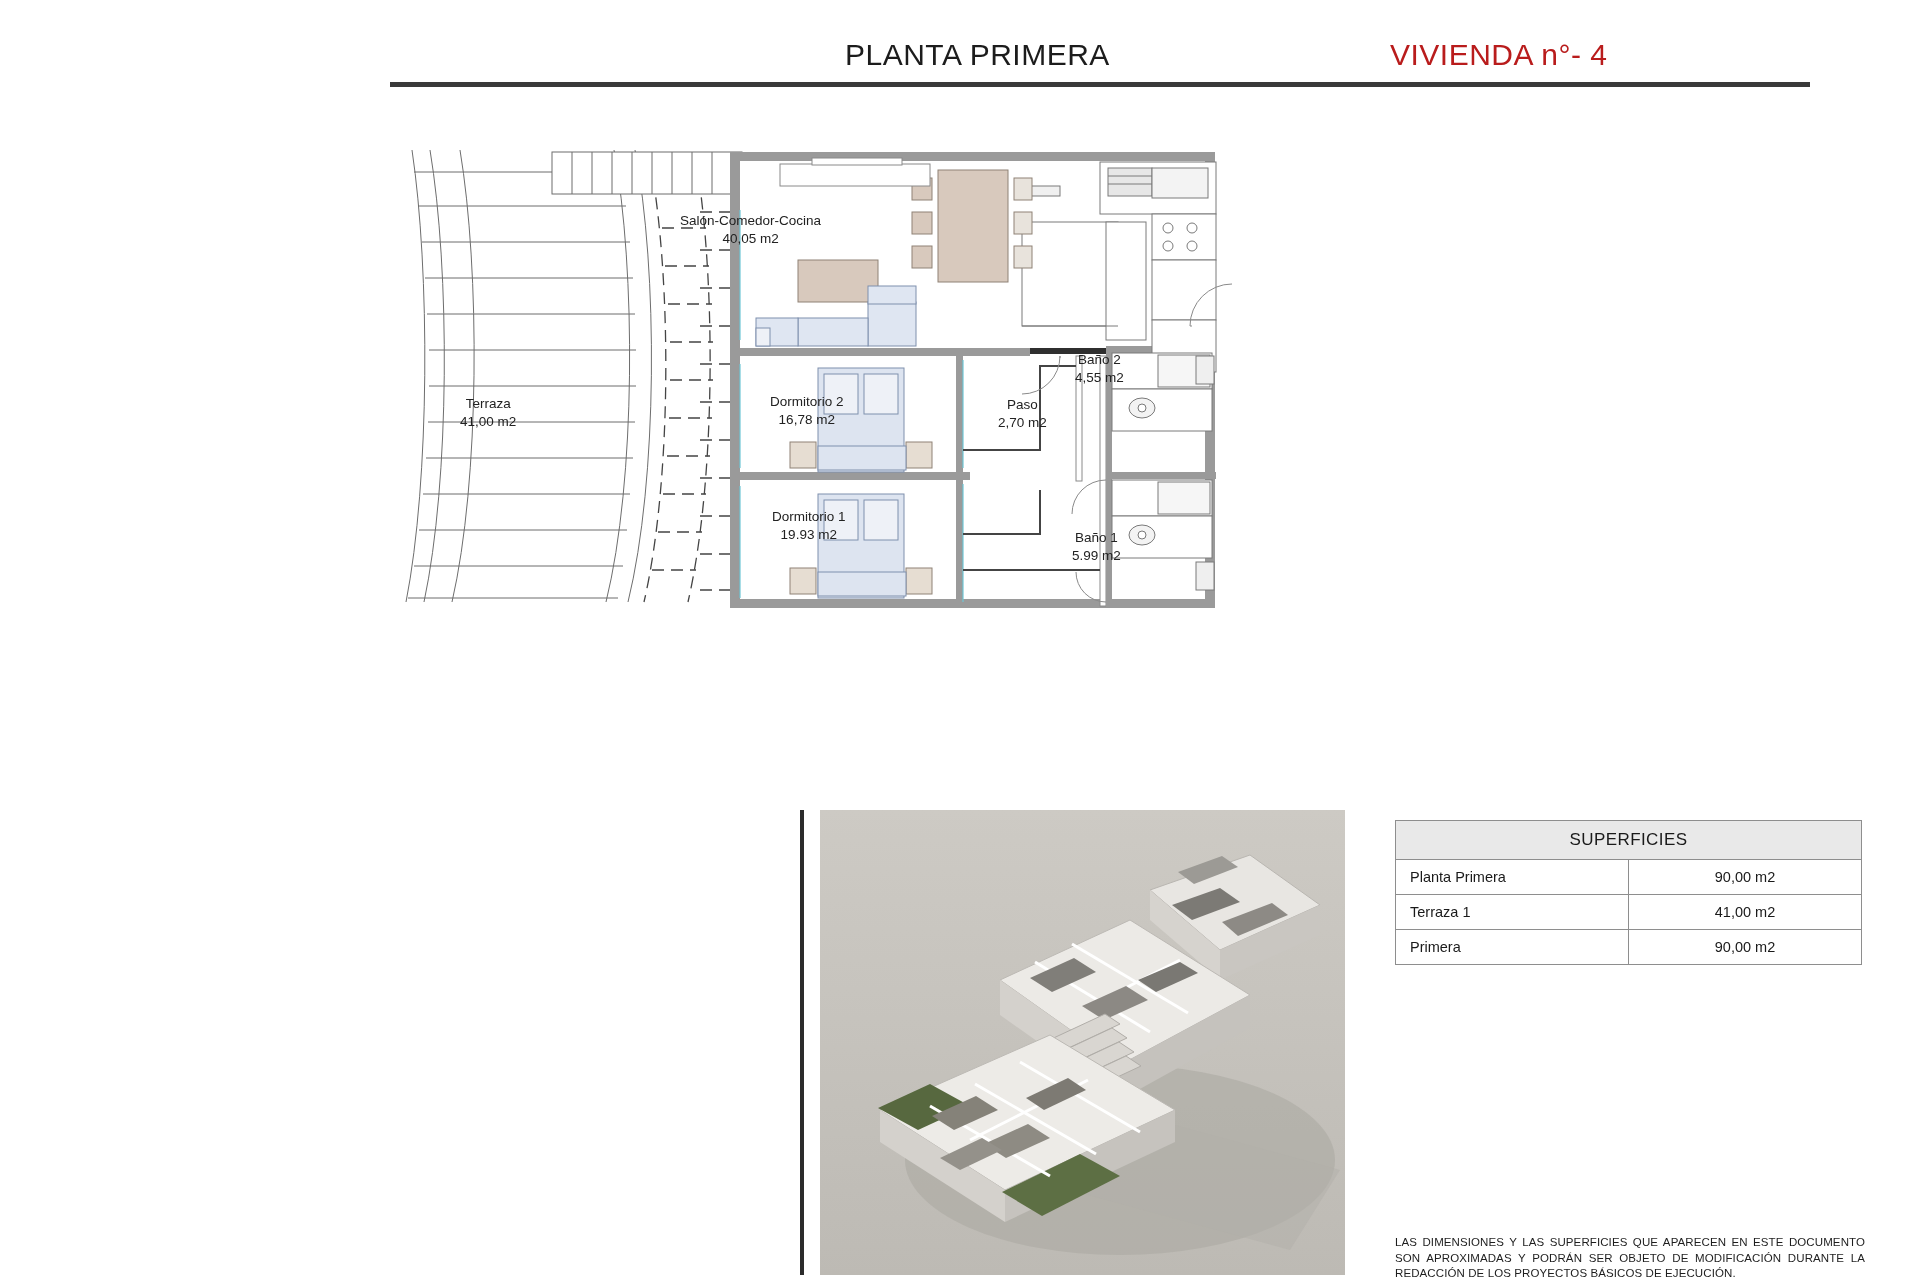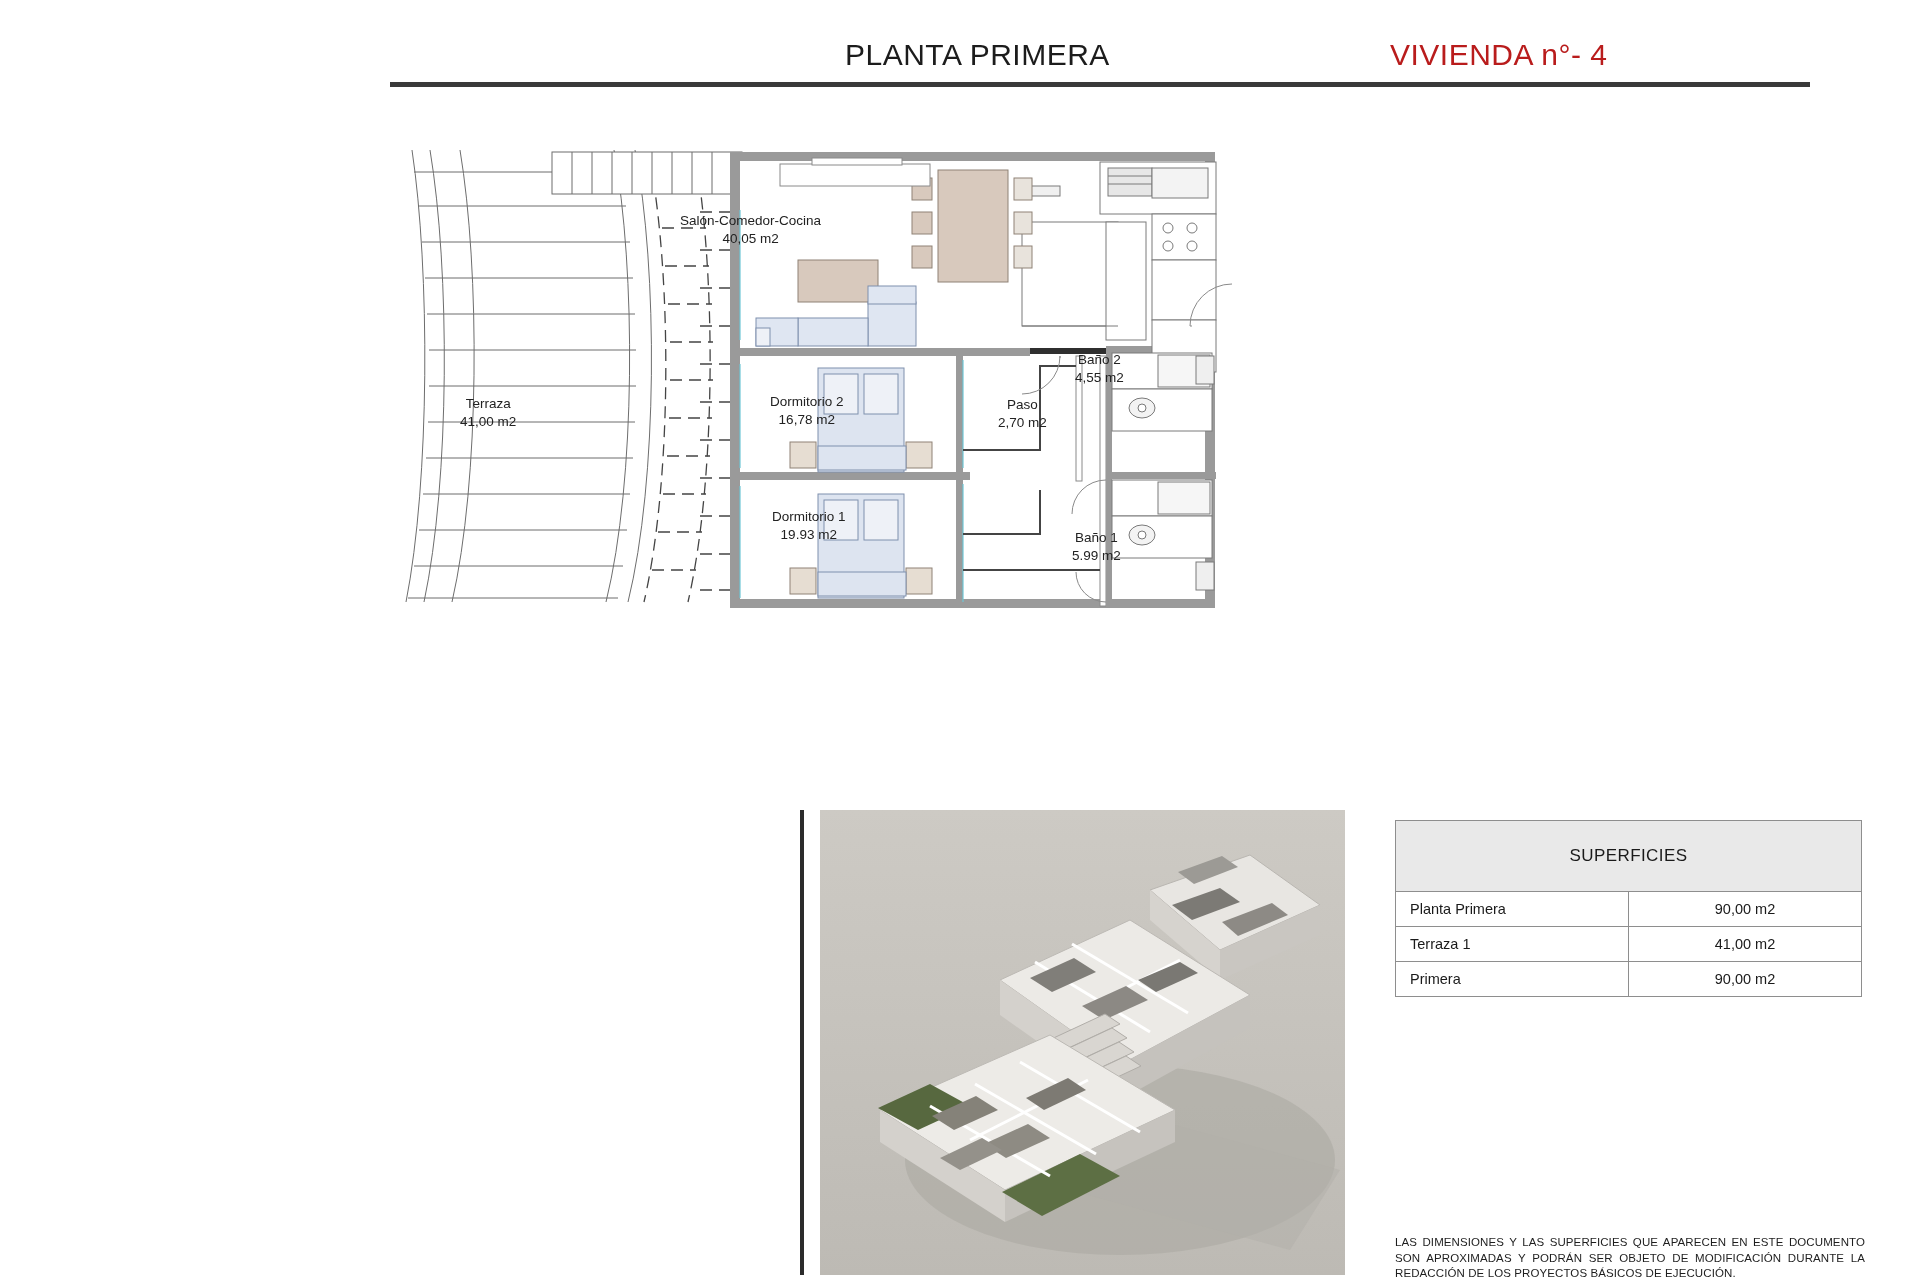--- a/index.html
+++ b/index.html
@@ -103,21 +103,21 @@
     left: 1395px;
     top: 820px;
     width: 465px;
     border: 1px solid #8e8e8e;
     background: #fff;
   }
   #surfaces .thead {
     background: #e9e9e9;
     text-align: center;
     font-size: 17px;
-    padding: 25px 0;
+    padding: 9px 0;
     border-bottom: 1px solid #8e8e8e;
     letter-spacing: 0.4px;
   }
   #surfaces .row {
     display: flex;
     border-bottom: 1px solid #8e8e8e;
     font-size: 14.5px;
   }
   #surfaces .row:last-child { border-bottom: none; }
   #surfaces .c1 {

